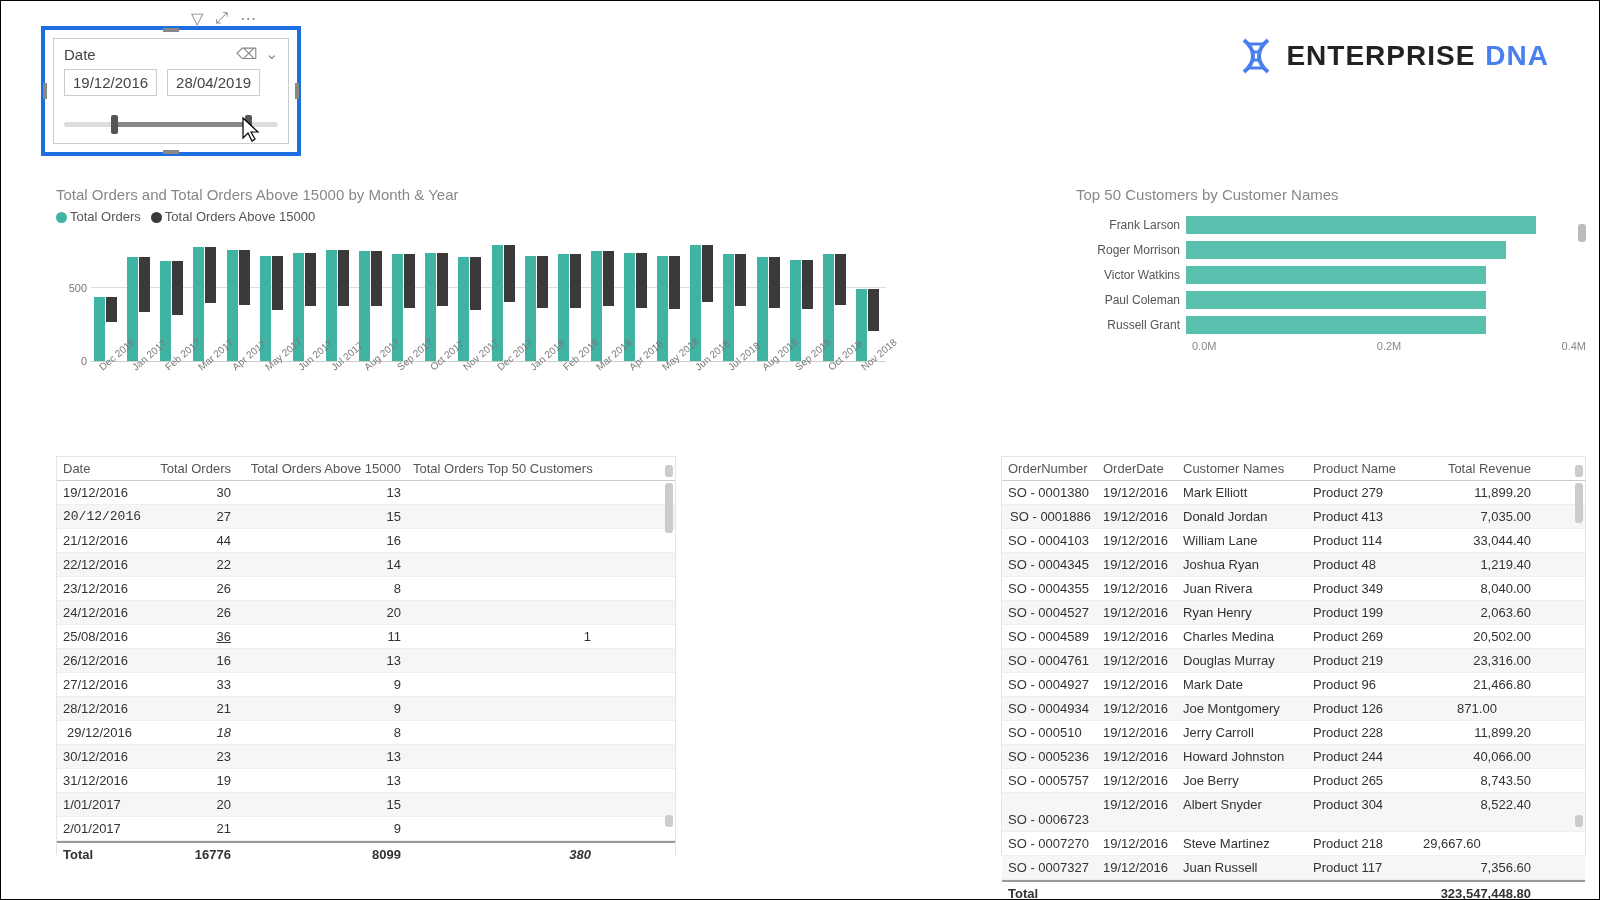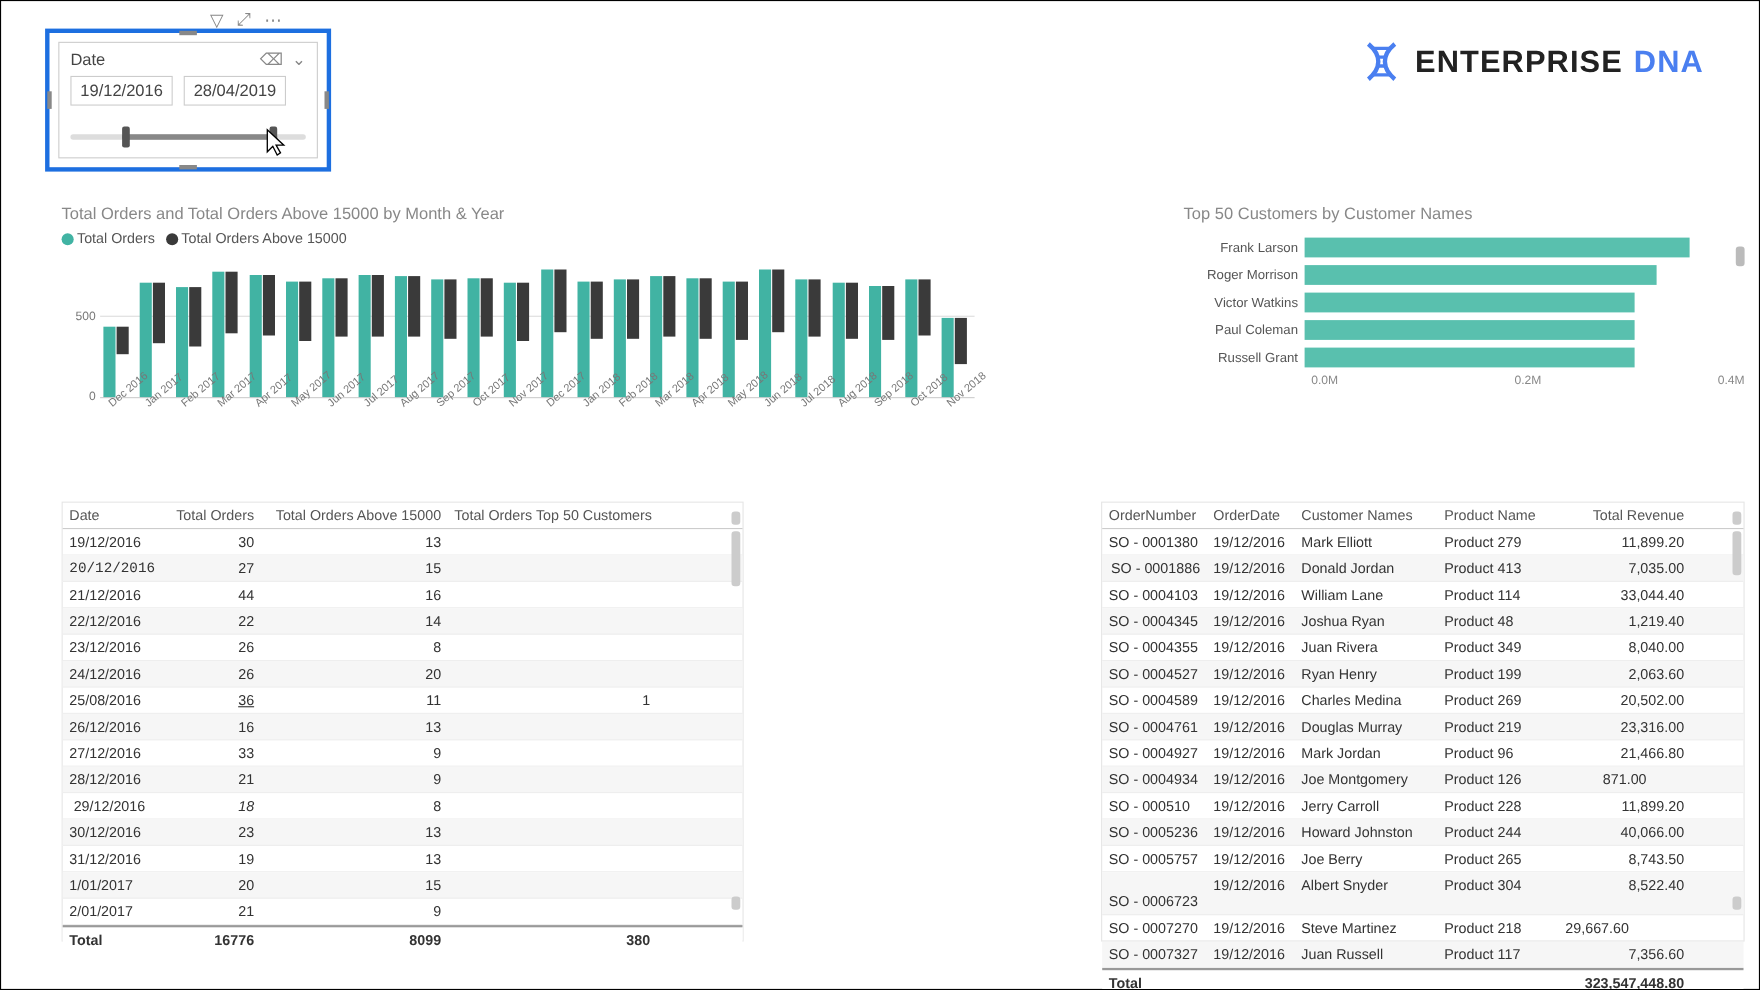--- a/index.html
+++ b/index.html
@@ -488,21 +488,21 @@
         <div class="cell" style="width: 85px; text-align: left;">2/01/2017</div>
         <div class="cell" style="width: 95px; text-align: right;">21</div>
         <div class="cell" style="width: 170px; text-align: right;">9</div>
         <div class="cell" style="width: 190px; text-align: right;"></div>
       </div>
     </div>
   <div class="tf-row" id="tl-foot">
       <div class="cell" style="width: 85px; text-align: left;">Total</div>
       <div class="cell" style="width: 95px; text-align: right;">16776</div>
       <div class="cell" style="width: 170px; text-align: right;">8099</div>
-      <div class="cell" style="width: 190px; text-align: right;">380</div>
+      <div class="cell" style="width: 190px; text-align: right; font-style: italic;">380</div>
     </div>
   <div class="t-scroll" style="top:26px; height:50px;"></div>
   <div class="t-scroll" style="top:8px; height:12px;"></div>
   <div class="t-scroll" style="bottom:28px; height:12px;"></div>
 </div>
 
 <div class="table table-right">
   <div class="th-row" id="tr-head">
       <div class="cell" style="width: 95px; text-align: left;">OrderNumber</div>
       <div class="cell" style="width: 80px; text-align: left;">OrderDate</div>
@@ -563,21 +563,21 @@
       <div class="tr-row">
         <div class="cell" style="width: 95px; text-align: left;">SO - 0004761</div>
         <div class="cell" style="width: 80px; text-align: left;">19/12/2016</div>
         <div class="cell" style="width: 130px; text-align: left;">Douglas Murray</div>
         <div class="cell" style="width: 110px; text-align: left;">Product 219</div>
         <div class="cell" style="width: 120px; text-align: right;">23,316.00</div>
       </div>
       <div class="tr-row">
         <div class="cell" style="width: 95px; text-align: left;">SO - 0004927</div>
         <div class="cell" style="width: 80px; text-align: left;">19/12/2016</div>
-        <div class="cell" style="width: 130px; text-align: left;">Mark Jordan</div>
+        <div class="cell" style="width: 130px; text-align: left;">Mark Date</div>
         <div class="cell" style="width: 110px; text-align: left;">Product 96</div>
         <div class="cell" style="width: 120px; text-align: right;">21,466.80</div>
       </div>
       <div class="tr-row">
         <div class="cell" style="width: 95px; text-align: left;">SO - 0004934</div>
         <div class="cell" style="width: 80px; text-align: left;">19/12/2016</div>
         <div class="cell" style="width: 130px; text-align: left;">Joe Montgomery</div>
         <div class="cell" style="width: 110px; text-align: left;">Product 126</div>
         <div class="cell" style="width: 120px; text-align: center;">871.00</div>
       </div>

